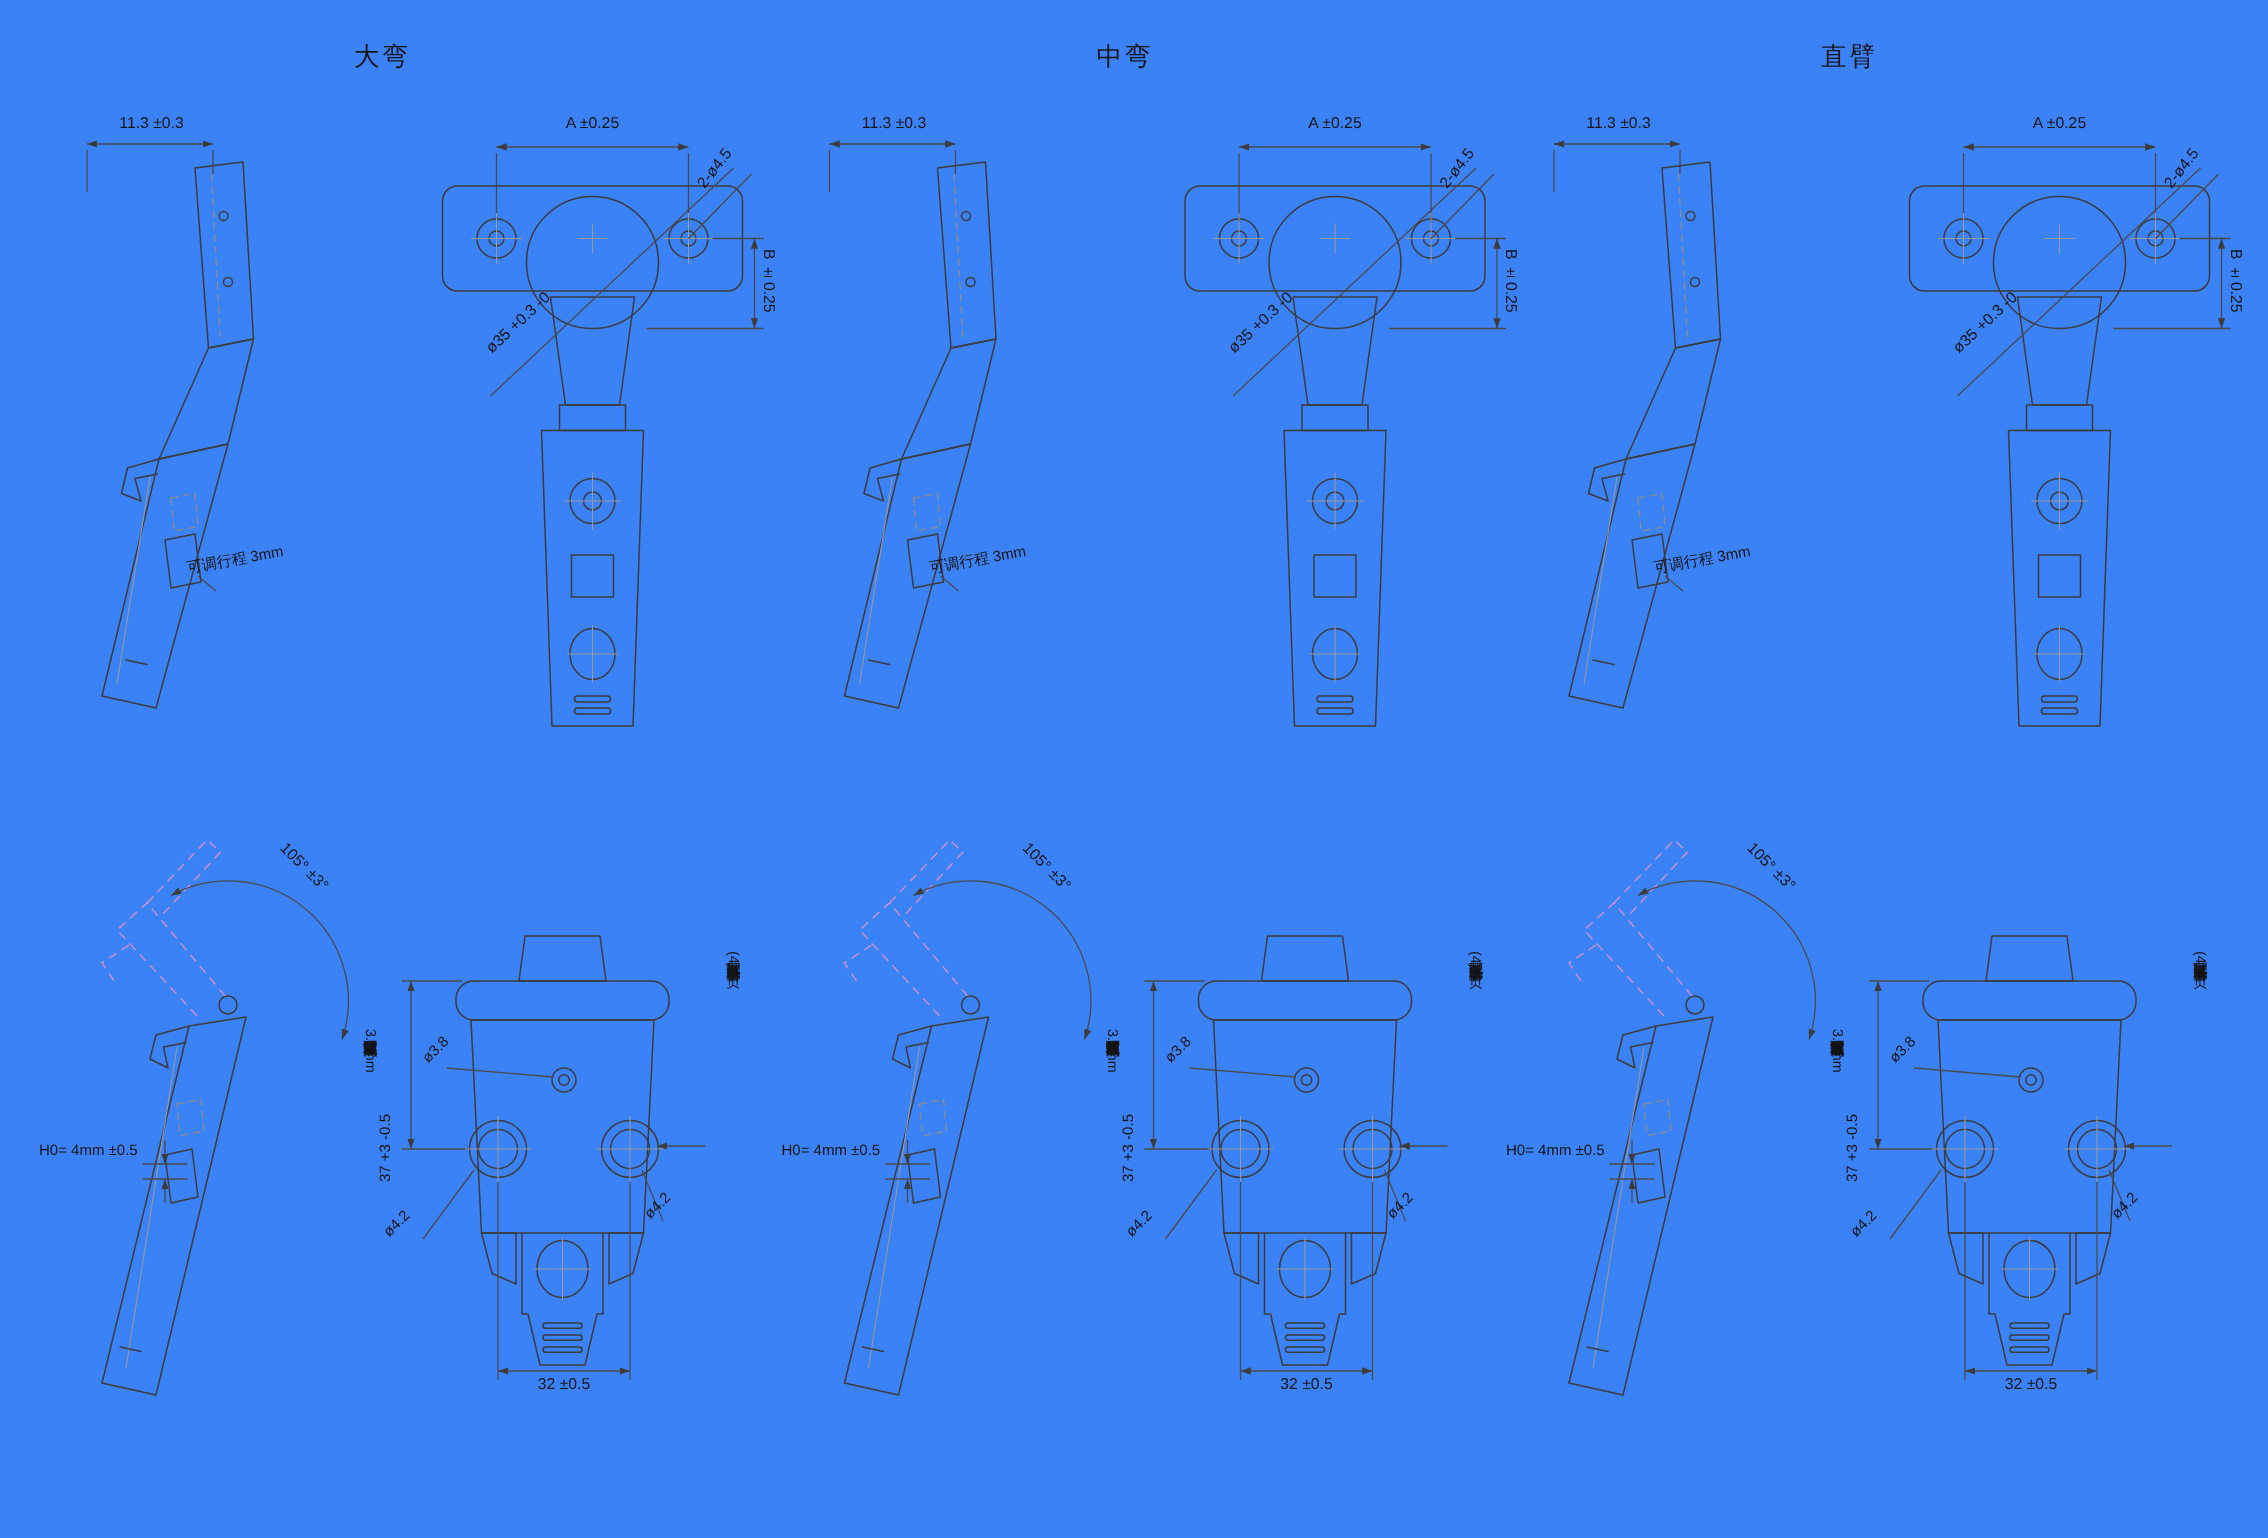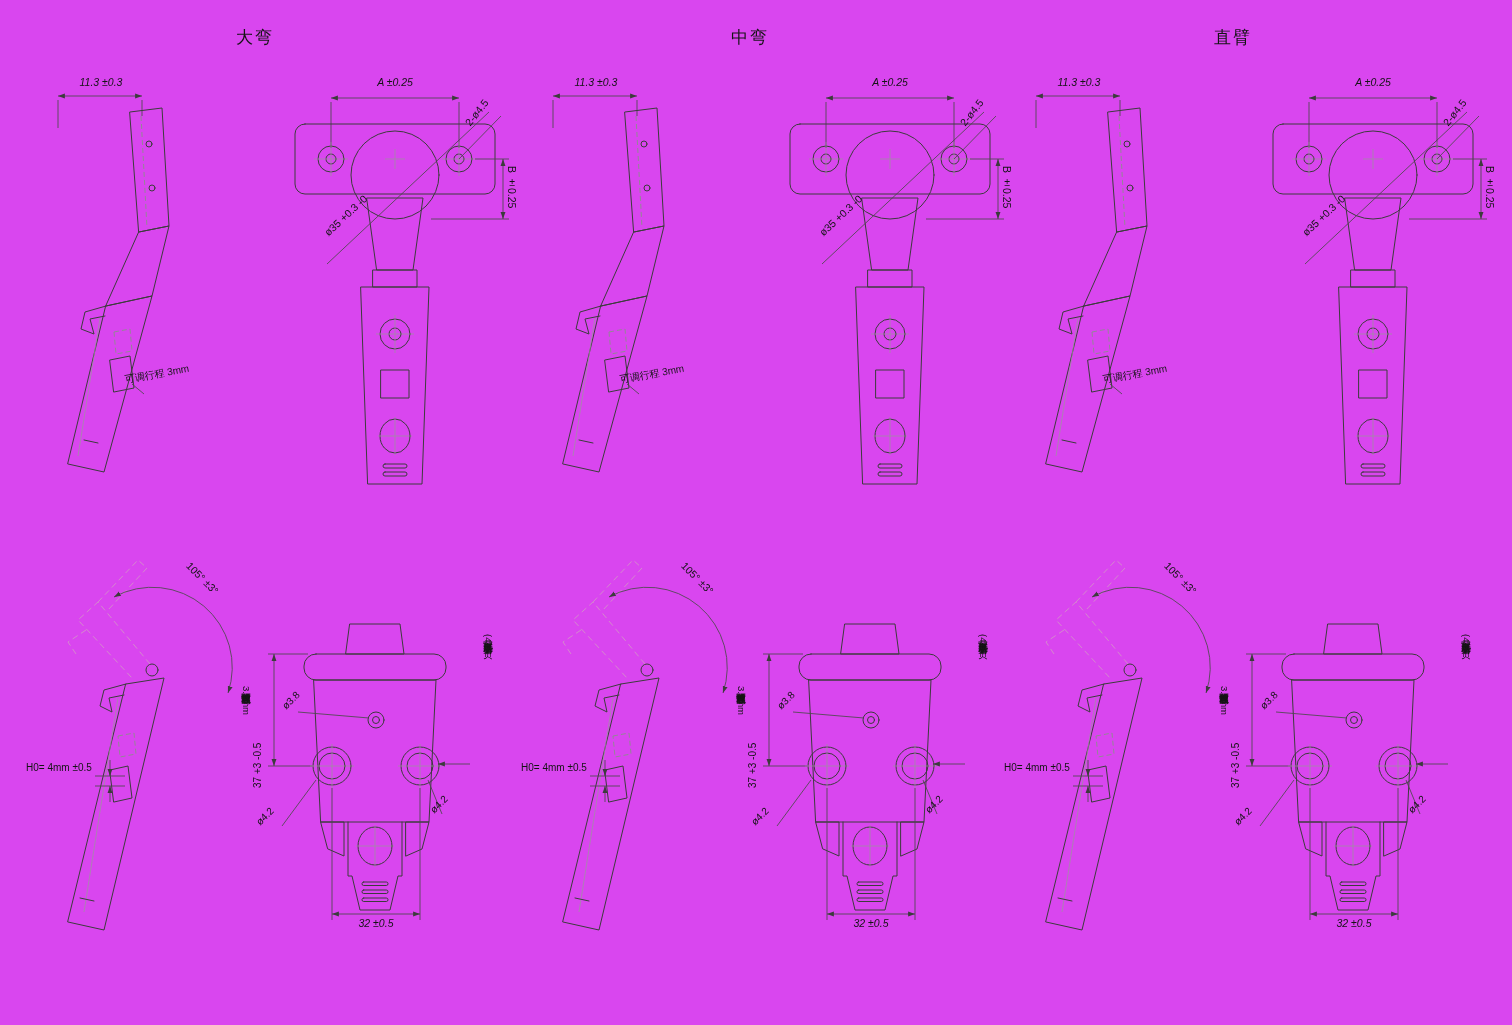--- a/index.html
+++ b/index.html
@@ -1,28 +1,28 @@
 <!DOCTYPE html>
 <html><head>
 <meta charset="utf-8">
 <style>
   * { margin:0; padding:0; box-sizing:border-box; }
   html,body { background:#ffffff; }
   .page {
-    position:relative; width:1512px; height:1025px; background:#d946ef;
+    position:relative; width:1512px; height:1025px; background:#3b82f6;
     overflow:hidden; font-family:"Liberation Sans","DejaVu Sans",sans-serif; color:#141414;
   }
   .page > svg { position:absolute; left:0; top:0; }
   .col-labels { position:absolute; top:0; width:0; height:0; overflow:visible; }
   .lbl { position:absolute; white-space:nowrap; font-size:10.5px; line-height:1.15; color:#141414; }
   .title { font-size:17px; letter-spacing:2px; }
   .vert { writing-mode:vertical-rl; }
   .sm { font-size:10px; }
   .xs { font-size:9.5px; }
-  .ctr { text-align:center;font-style:italic; }
+  .ctr { text-align:center; }
 
   
   .ln   { fill:none; stroke:#3c3c3c; stroke-width:1;   stroke-linejoin:round; stroke-linecap:round; }
   .thin { fill:none; stroke:#9a9a9a; stroke-width:0.7; }
   .dash { fill:none; stroke:#8c8c8c; stroke-width:0.9; stroke-dasharray:5 3; }
   .pink { fill:none; stroke:#d490c8; stroke-width:0.9; stroke-dasharray:6 4; }
   .dim  { fill:none; stroke:#4a4a4a; stroke-width:0.85; }
 </style>
 </head>
 <body>

